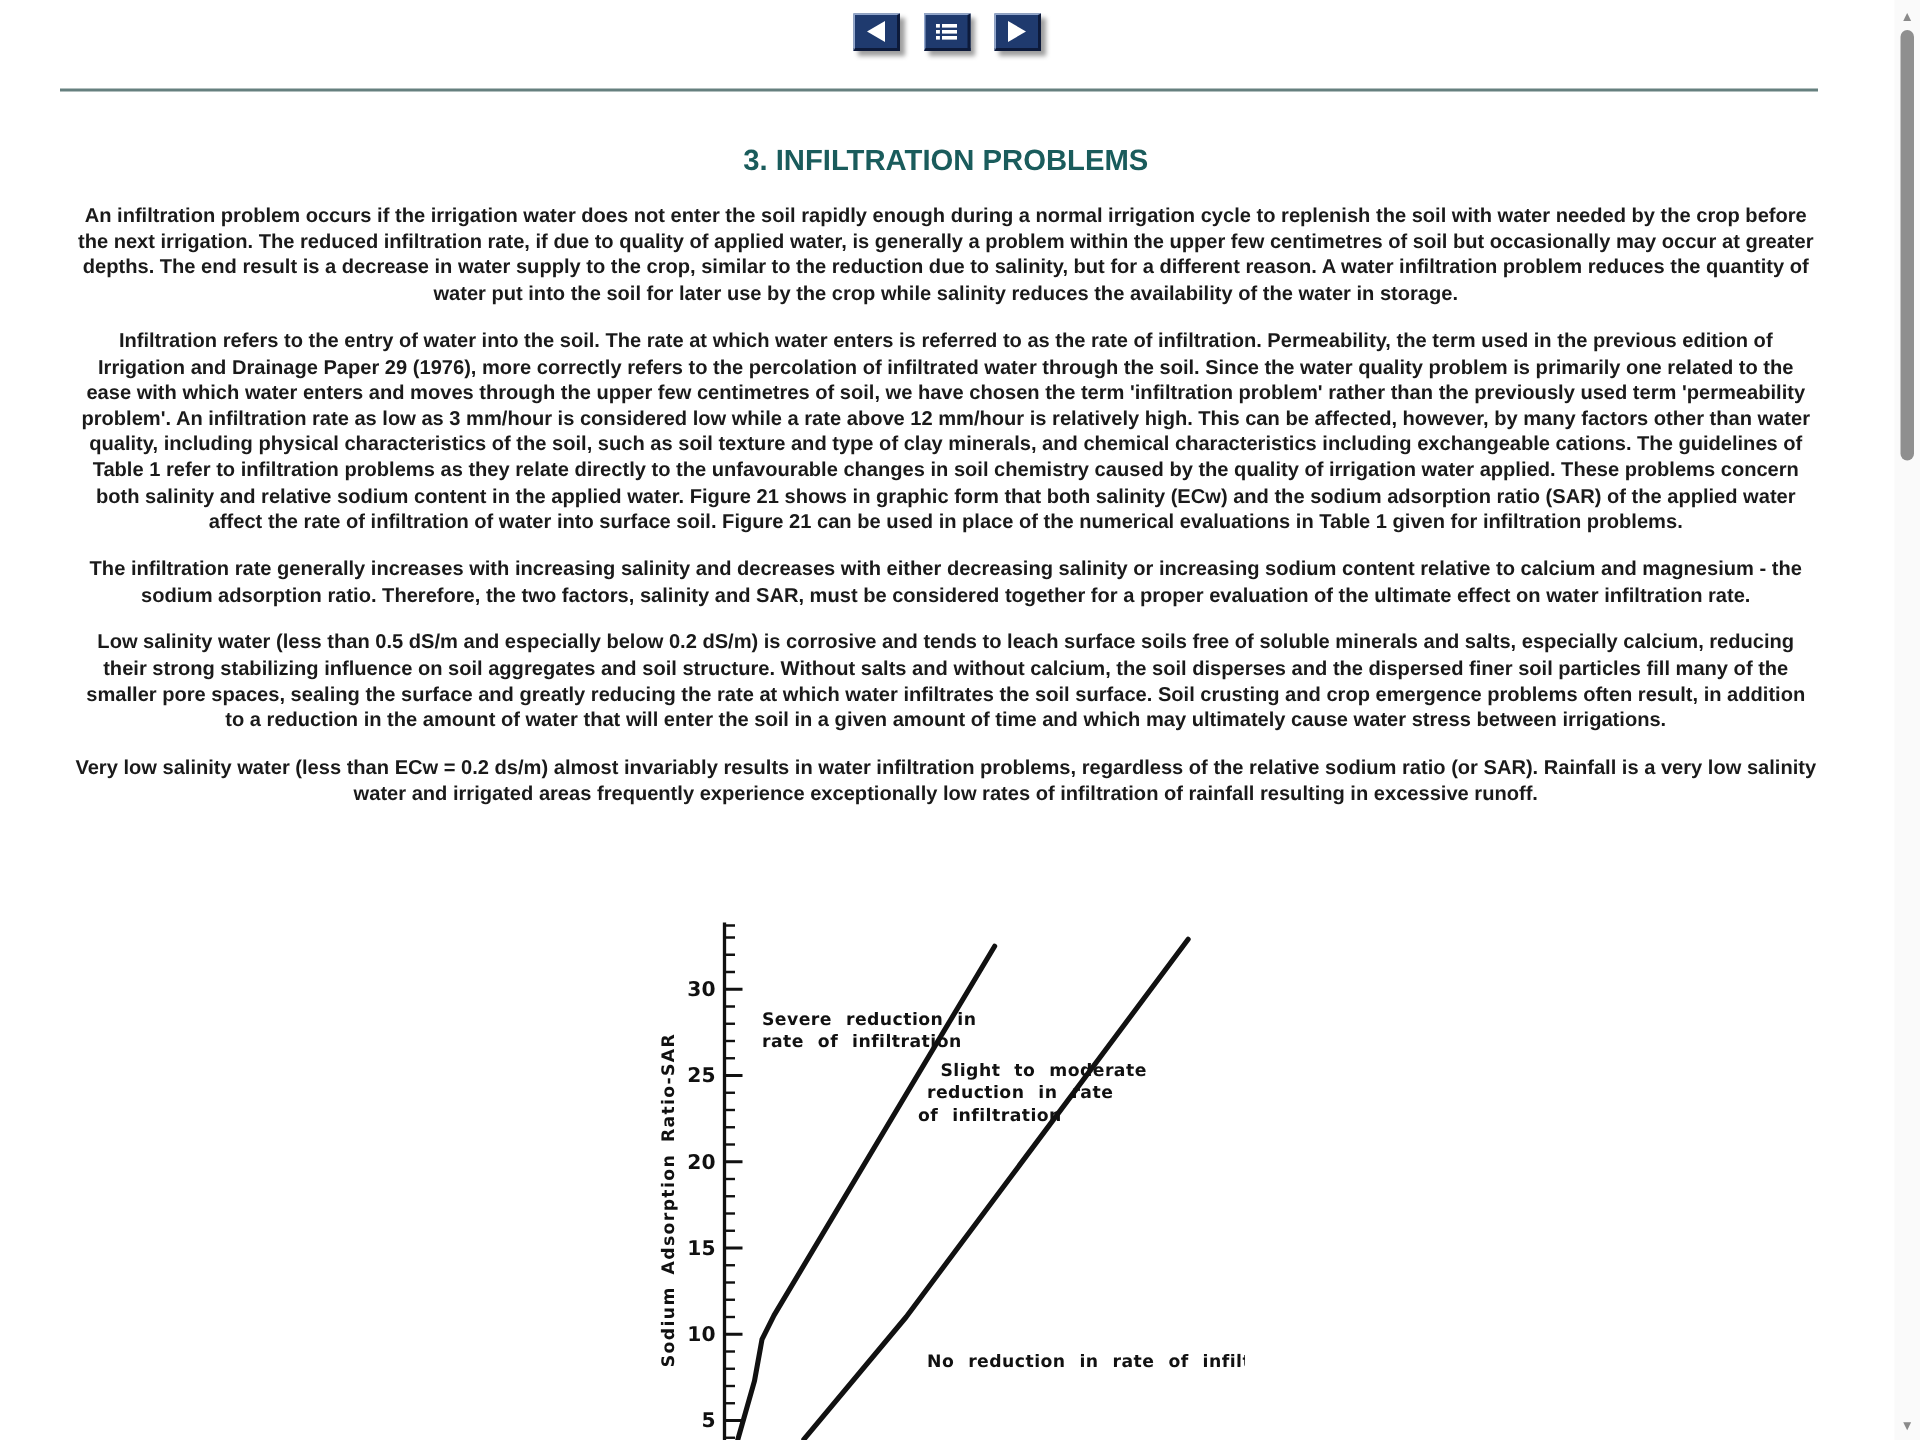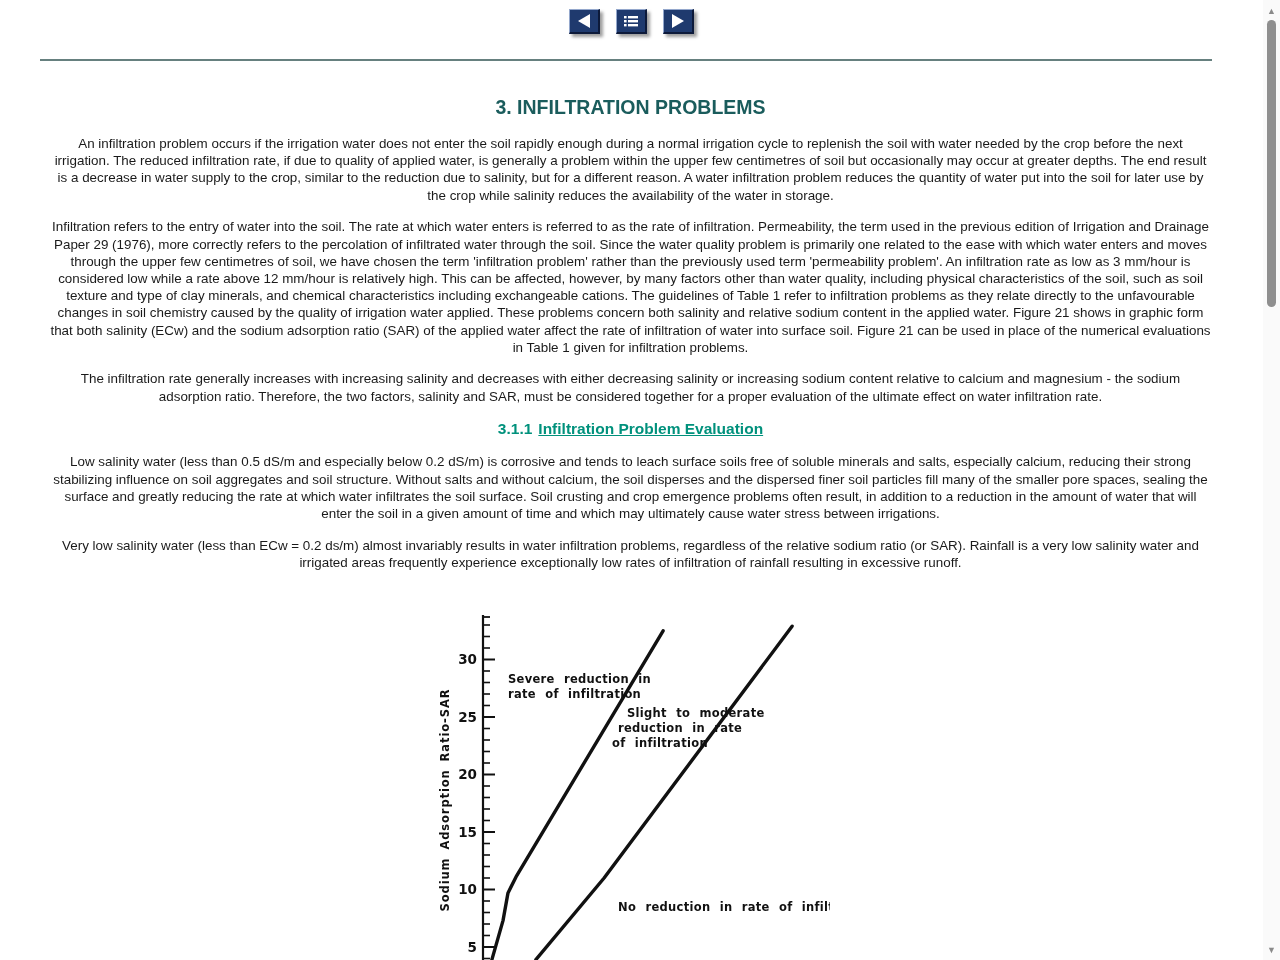--- a/index.html
+++ b/index.html
@@ -18,21 +18,21 @@
   }
   .navbtn svg{display:block;}
   hr.rule{position:absolute;top:59px;left:40px;width:1172px;height:2px;border:none;background:#66807f;margin:0;}
   
   .content{position:absolute;left:50px;top:78px;width:1161px;font-size:13.4px;line-height:17.2px;text-align:center;margin-top:18px;}
   .content h1{font-size:19.5px;line-height:23px;margin:0 0 16px 0;color:var(--c-h1,#1a5c5c);font-weight:bold;}
   .content h2{font-size:16.5px;line-height:20px;margin:0 0 17px 0;color:var(--c-h2,#008a74);font-weight:bold;}
   .content h3{font-size:15.5px;line-height:19px;margin:3px 0 15px 0;color:var(--c-h2,#008a74);font-weight:bold;}
   .content h3 .num{margin-right:6px;}
   .content h3 a{color:var(--c-h2,#008a74);text-decoration:underline;font-weight:bold;cursor:pointer;}
-  .content p{margin:0 0 14.5px 0;}
+  .content p{margin:0 0 14.5px 0;font-weight:bold;}
   
   .figure{position:absolute;left:430px;top:605px;width:400px;height:355px;overflow:hidden;}
   .figure text{font-family:"DejaVu Sans","Liberation Sans",sans-serif;}
   
   .scrollbar{position:absolute;right:0;top:0;width:17px;height:960px;background:#fafafa;}
   .sb-arrow{position:absolute;left:0;width:17px;text-align:center;color:#8a8a8a;font-size:9px;line-height:10px;user-select:none;cursor:default;}
   .sb-arrow.up{top:6px;}
   .sb-arrow.down{bottom:5px;}
   .sb-thumb{position:absolute;left:4px;top:20px;width:9px;height:287px;background:#8f8f8f;border-radius:5px;cursor:default;}
 </style>
@@ -62,23 +62,20 @@
   </button>
 </div>
 
 <hr class="rule">
 
 <div class="content">
   <h1>3. INFILTRATION PROBLEMS</h1>
   <p>An infiltration problem occurs if the irrigation water does not enter the soil rapidly enough during a normal irrigation cycle to replenish the soil with water needed by the crop before the next irrigation. The reduced infiltration rate, if due to quality of applied water, is generally a problem within the upper few centimetres of soil but occasionally may occur at greater depths. The end result is a decrease in water supply to the crop, similar to the reduction due to salinity, but for a different reason. A water infiltration problem reduces the quantity of water put into the soil for later use by the crop while salinity reduces the availability of the water in storage.</p>
   <p>Infiltration refers to the entry of water into the soil. The rate at which water enters is referred to as the rate of infiltration. Permeability, the term used in the previous edition of Irrigation and Drainage Paper 29 (1976), more correctly refers to the percolation of infiltrated water through the soil. Since the water quality problem is primarily one related to the ease with which water enters and moves through the upper few centimetres of soil, we have chosen the term 'infiltration problem' rather than the previously used term 'permeability problem'. An infiltration rate as low as 3 mm/hour is considered low while a rate above 12 mm/hour is relatively high. This can be affected, however, by many factors other than water quality, including physical characteristics of the soil, such as soil texture and type of clay minerals, and chemical characteristics including exchangeable cations. The guidelines of Table 1 refer to infiltration problems as they relate directly to the unfavourable changes in soil chemistry caused by the quality of irrigation water applied. These problems concern both salinity and relative sodium content in the applied water. Figure 21 shows in graphic form that both salinity (ECw) and the sodium adsorption ratio (SAR) of the applied water affect the rate of infiltration of water into surface soil. Figure 21 can be used in place of the numerical evaluations in Table 1 given for infiltration problems.</p>
   <p>The infiltration rate generally increases with increasing salinity and decreases with either decreasing salinity or increasing sodium content relative to calcium and magnesium - the sodium adsorption ratio. Therefore, the two factors, salinity and SAR, must be considered together for a proper evaluation of the ultimate effect on water infiltration rate.</p>
-  <h3>
-    <span class="num">3.1.1</span><a>Infiltration Problem Evaluation</a>
-  </h3>
   <p>Low salinity water (less than 0.5 dS/m and especially below 0.2 dS/m) is corrosive and tends to leach surface soils free of soluble minerals and salts, especially calcium, reducing their strong stabilizing influence on soil aggregates and soil structure. Without salts and without calcium, the soil disperses and the dispersed finer soil particles fill many of the smaller pore spaces, sealing the surface and greatly reducing the rate at which water infiltrates the soil surface. Soil crusting and crop emergence problems often result, in addition to a reduction in the amount of water that will enter the soil in a given amount of time and which may ultimately cause water stress between irrigations.</p>
   <p>Very low salinity water (less than ECw = 0.2 ds/m) almost invariably results in water infiltration problems, regardless of the relative sodium ratio (or SAR). Rainfall is a very low salinity water and irrigated areas frequently experience exceptionally low rates of infiltration of rainfall resulting in excessive runoff.</p>
 </div>
 
 <div class="figure" id="figure"><svg viewBox="0 0 400 355" width="400" height="355">
       <line x1="53" y1="10" x2="53" y2="355" stroke="#111111" stroke-width="2.2"></line>
       <line x1="53" y1="12" x2="60" y2="12" stroke="#111111" stroke-width="1.8"></line>
       <line x1="53" y1="353.5" x2="60" y2="353.5" stroke="#111111" stroke-width="1.6"></line>
       <line x1="53" y1="342" x2="65" y2="342" stroke="#111111" stroke-width="2"></line>
       <text x="47" y="346.5" text-anchor="end" font-size="13.5" font-weight="bold" fill="#111111">5</text>

